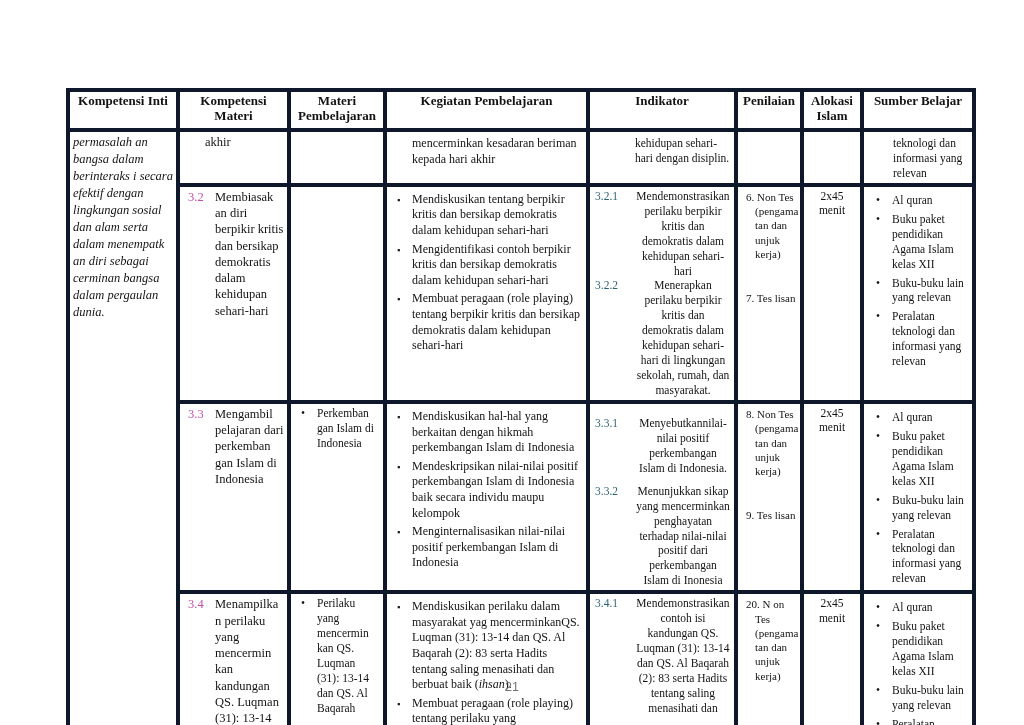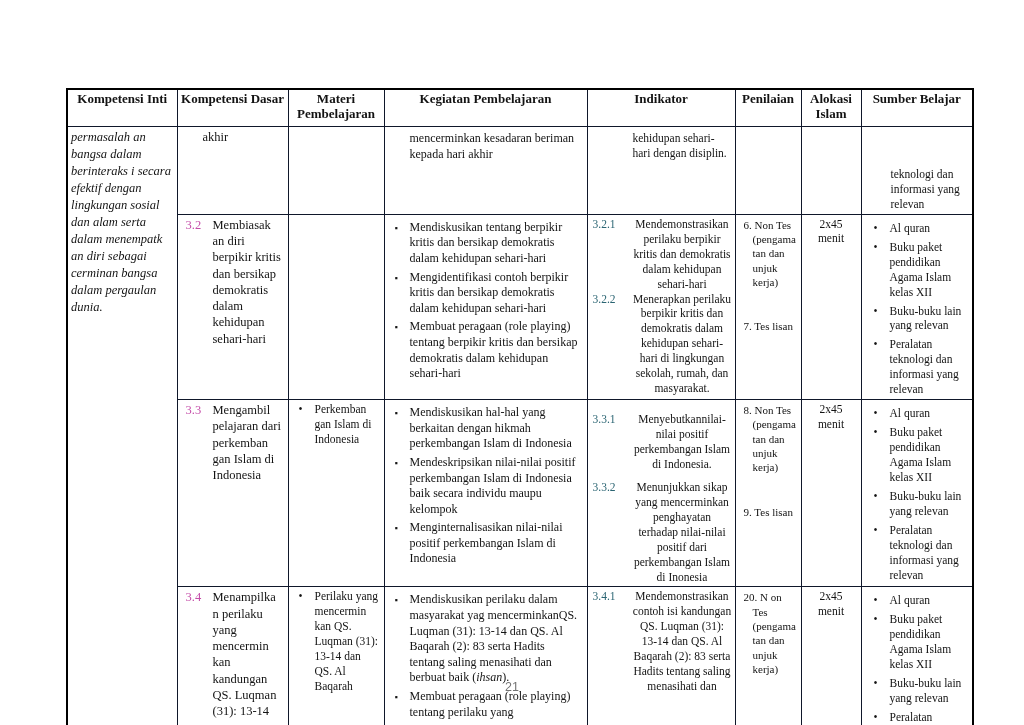--- a/index.html
+++ b/index.html
@@ -9,21 +9,21 @@
     -webkit-font-smoothing:antialiased;
   }
   .page { position:relative; width:1024px; height:725px; background:#ffffff; overflow:hidden; }
 
   table.syllabus {
     position:absolute; left:66px; top:88px; width:906px;
     border-collapse:collapse; table-layout:fixed;
     border:2px solid #000;
   }
   .syllabus th, .syllabus td {
-    border:1px solid #0f172a; vertical-align:top; padding:2px 3px; overflow:hidden;
+    border:4px solid #0f172a; vertical-align:top; padding:2px 3px; overflow:hidden;
   }
   thead th {
     font-weight:bold; text-align:center; vertical-align:middle;
     font-size:13px; line-height:1.15; padding:3px 2px; height:32px;
   }
   tr.r1 { height:40px; }
   tr.r2 { height:169px; }
   tr.r3 { height:174px; }
   tr.r4 { height:132px; }
 
@@ -66,21 +66,21 @@
 
   
   .alo-cell { font-size:11.5px; text-align:center; padding-top:5px; }
   .alo-text { width:38px; margin:0 auto; line-height:1.25; }
 
   
   .sum-cell { font-size:11.5px; line-height:1.3; padding-top:6px; }
   .sum-item { display:flex; padding:4px 1px 0 9px; }
   .sum-marker { flex:none; width:16px; }
   .sum-text { flex:1; }
-  .sum-cont { margin-left:26px; padding-top:2px;margin-top:36px; }
+  .sum-cont { margin-left:26px; padding-top:2px; }
 
   .page-num {
     position:absolute; left:0; right:0; top:680px; text-align:center;
     font-family:"Liberation Sans", sans-serif; font-size:12.5px; color:#737373;
   }
 </style>
 </head>
 <body>
 
 <div class="page">
@@ -92,21 +92,21 @@
         <col style="width:96px">
         <col style="width:203px">
       <col style="width:148px">
         <col style="width:66px">
         <col style="width:60px">
         <col style="width:112px">
     </colgroup>
     <thead>
       <tr>
         <th>Kompetensi Inti</th>
-        <th>Kompetensi Dasar</th>
+        <th>Kompetensi Materi</th>
         <th>Materi Pembelajaran</th>
         <th>Kegiatan Pembelajaran</th>
         <th>Indikator</th>
         <th>Penilaian</th>
         <th>Alokasi Islam</th>
         <th>Sumber Belajar</th>
       </tr>
     </thead>
     <tbody>
 

